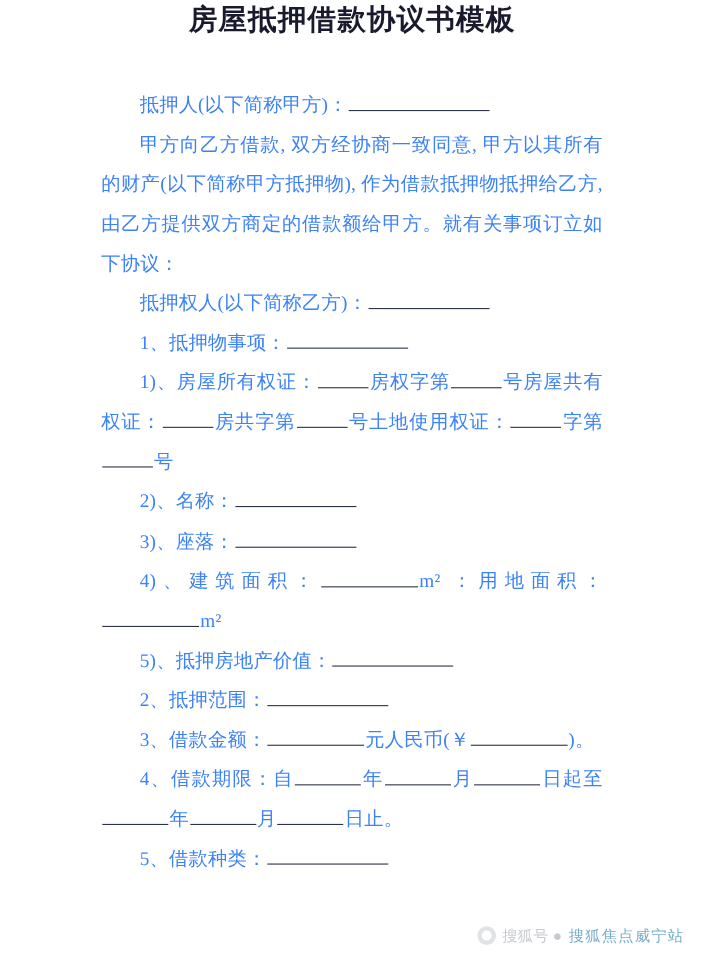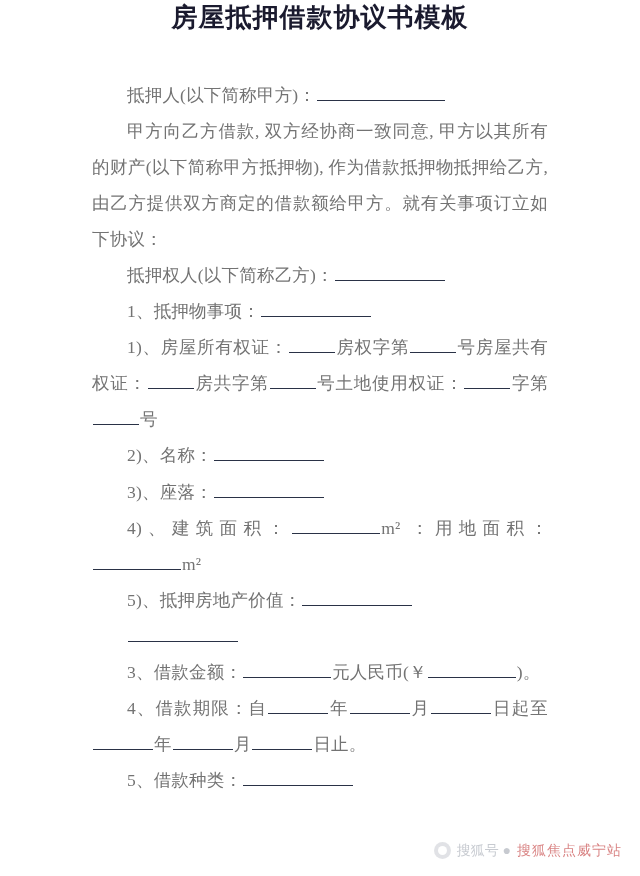--- a/index.html
+++ b/index.html
@@ -28,21 +28,21 @@
     letter-spacing: 1px;
     margin: 0;
     padding-bottom: 10px;
   }
   .body-block {
     padding: 32px 92px 0 92px;
   }
   .para {
     font-size: 17.5px;
     line-height: 2.06;
-    color: #737373;
+    color: #3b82f6;
     text-align: justify;
     margin: 0;
     letter-spacing: 0.2px;
   }
   .indent {
     text-indent: 2em;
   }
   .blank {
     display: inline-block;
     border-bottom: 1px solid #2a3246;
@@ -79,42 +79,42 @@
     content: "";
     position: absolute;
     left: 4px;
     top: 4px;
     width: 9px;
     height: 9px;
     border-radius: 50%;
     background: #ffffff;
   }
   .wm-text2 {
-    color: #b91c1c;
+    color: #0369a1;
     letter-spacing: 1px;
   }
 </style>
 </head>
 <body>
 
 <div class="page">
 
   <h1 class="doc-title">房屋抵押借款协议书模板</h1>
 
   <div class="body-block">
       <p class="para indent"><span>抵押人(以下简称甲方)：</span><span class="blank b-xxl"></span></p>
       <p class="para indent"><span>甲方向乙方借款, 双方经协商一致同意, 甲方以其所有的财产(以下简称甲方抵押物), 作为借款抵押物抵押给乙方, 由乙方提供双方商定的借款额给甲方。就有关事项订立如下协议：</span></p>
       <p class="para indent"><span>抵押权人(以下简称乙方)：</span><span class="blank b-xl"></span></p>
       <p class="para indent"><span>1、抵押物事项：</span><span class="blank b-xl"></span></p>
       <p class="para indent"><span>1)、房屋所有权证：</span><span class="blank b-sm"></span><span>房权字第</span><span class="blank b-sm"></span><span>号房屋共有权证：</span><span class="blank b-sm"></span><span>房共字第</span><span class="blank b-sm"></span><span>号土地使用权证：</span><span class="blank b-sm"></span><span>字第</span><span class="blank b-sm"></span><span>号</span></p>
       <p class="para indent"><span>2)、名称：</span><span class="blank b-xl"></span></p>
       <p class="para indent"><span>3)、座落：</span><span class="blank b-xl"></span></p>
       <p class="para indent"><span>4)、建筑面积：</span><span class="blank b-lg"></span><span>m²</span><span>  ：用地面积：</span><span class="blank b-lg"></span><span>m²</span></p>
       <p class="para indent"><span>5)、抵押房地产价值：</span><span class="blank b-xl"></span></p>
-      <p class="para indent"><span class="blank b-xl"></span></p>
+      <p class="para indent"><span>2、抵押范围：</span><span class="blank b-xl"></span></p>
       <p class="para indent"><span>3、借款金额：</span><span class="blank b-lg"></span><span>元人民币(￥</span><span class="blank b-lg"></span><span>)。</span></p>
       <p class="para indent"><span>4、借款期限：自</span><span class="blank b-md"></span><span>年</span><span class="blank b-md"></span><span>月</span><span class="blank b-md"></span><span>日起至</span><span class="blank b-md"></span><span>年</span><span class="blank b-md"></span><span>月</span><span class="blank b-md"></span><span>日止。</span></p>
       <p class="para indent"><span>5、借款种类：</span><span class="blank b-xl"></span></p>
     </div>
 
   <div class="watermark">
     <span class="wm-logo"></span>
     <span>搜狐号 ●</span>
     <span class="wm-text2">搜狐焦点威宁站</span>
   </div>

